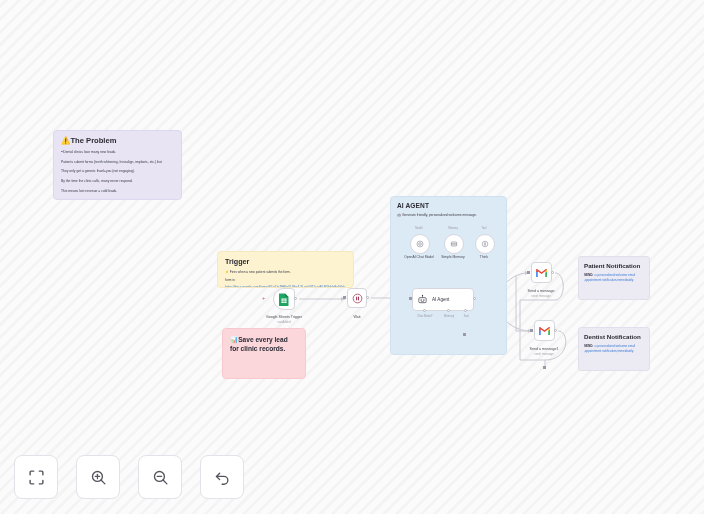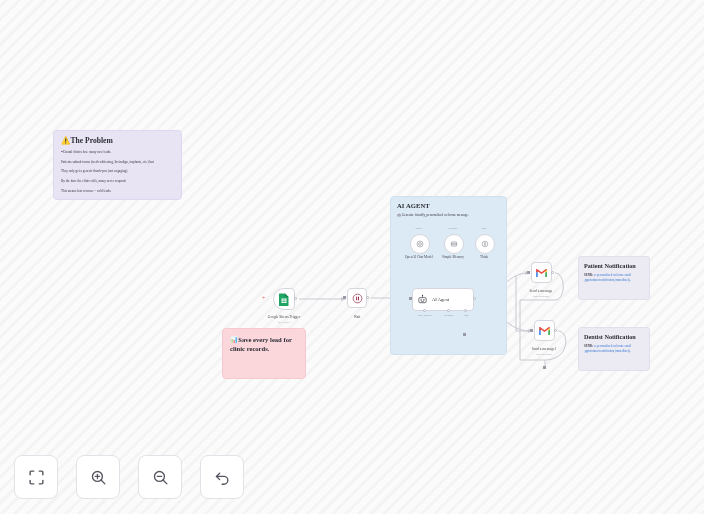--- a/index.html
+++ b/index.html
@@ -5,21 +5,21 @@
   html, body {
     margin: 0;
     padding: 0;
     background: #ffffff;
   }
   #app {
     position: relative;
     width: 704px;
     height: 514px;
     overflow: hidden;
-    font-family: Liberation Serif, serif;
+    font-family: Liberation Sans, sans-serif;
     background-color: #fbfbfb;
     background-image: repeating-linear-gradient(
       -45deg,
       #f4f4f4 0px, #f4f4f4 3px,
       #fbfbfb 3px, #fbfbfb 9px
     );
   }
 
   
   .note {
@@ -282,20 +282,28 @@
     <div class="note-title">⚠️The Problem</div>
     <div class="note-body">
       <p>••Dental clinics lose many new leads.</p>
       <p>Patients submit forms (teeth whitening, Invisalign, implants, etc.) but</p>
       <p>They only get a generic thank-you (not engaging).</p>
       <p>By the time the clinic calls, many never respond.</p>
       <p>This means lost revenue = cold leads.</p>
     </div>
   </div>
 
+  <div class="note" id="trigger-note">
+    <div class="note-title">Trigger</div>
+    <div class="note-body">
+      <p>⚡ Fires when a new patient submits the form.</p>
+      <p>form is:</p>
+      <p class="note-link">https://docs.google.com/forms/d/1ctDe7FAIpQLSfxrIL3LaxGVTLuxtELBQbhIp8x3j0rh5WZ2wkbkVGetfvd_7jXg7bmNRoumise</p>
+    </div>
+  </div>
 
   <div class="note" id="save-note">
     <div class="note-title">📊Save every lead for clinic records.</div>
   </div>
 
   <div id="ai-agent-box">
     <div class="box-title">AI AGENT</div>
     <div class="box-sub">🤖 Generate friendly, personalized welcome message.</div>
   </div>
 

